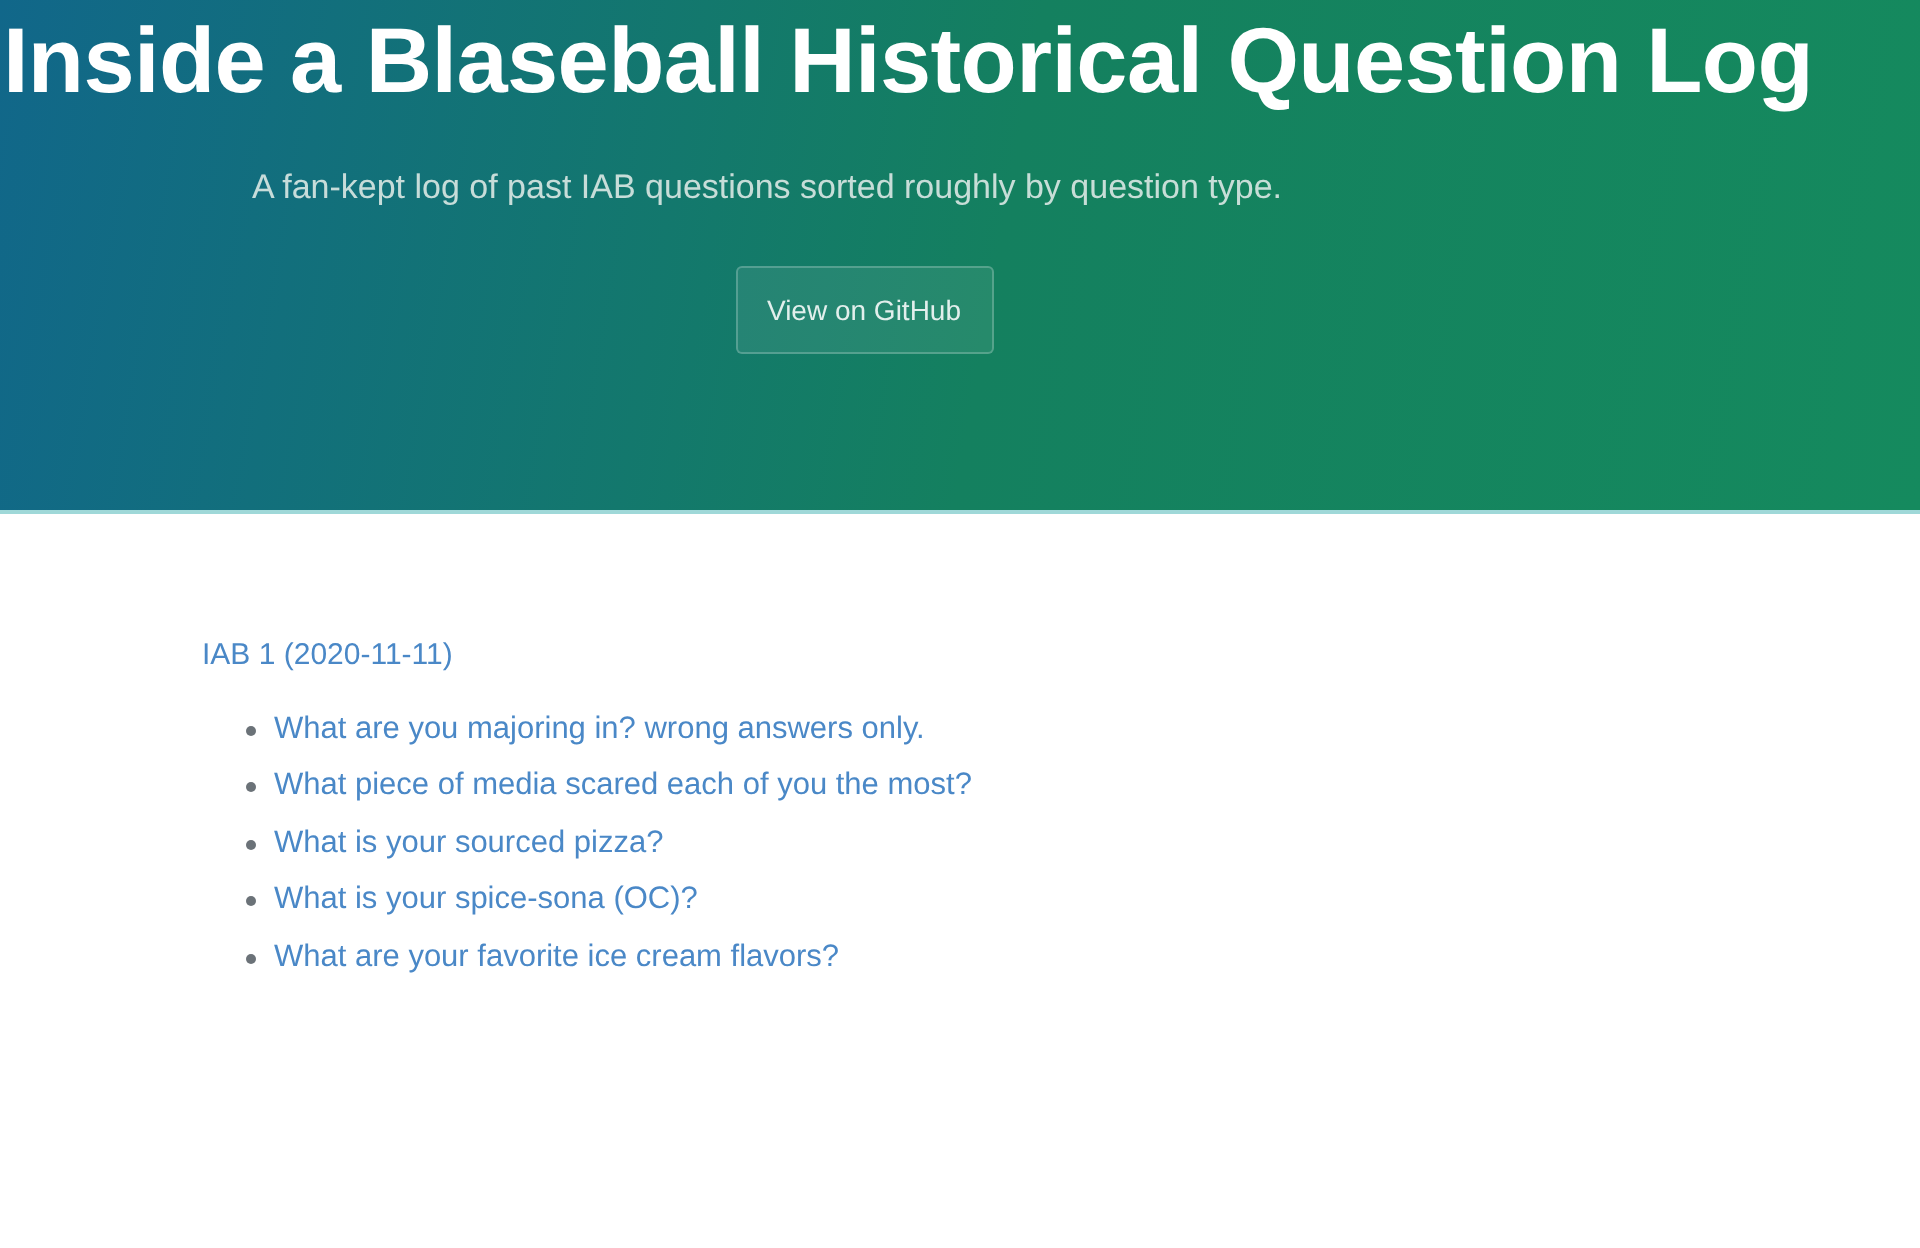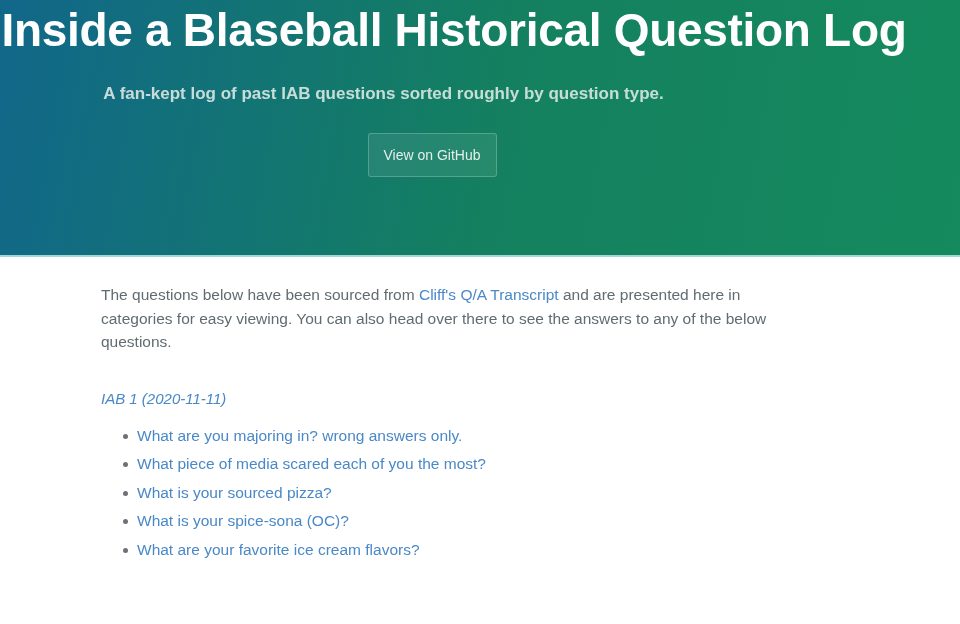--- a/index.html
+++ b/index.html
@@ -48,21 +48,21 @@
   .project-tagline {
     margin: 0;
     position: absolute;
     top: 82px;
     left: 0;
     width: 767px;
     text-align: center;
     color: #d7e6e2;
     font-size: 17px;
     line-height: 1.4;
-    font-weight: bold;
+    font-weight: normal;
     opacity: 0.92;
   }
 
   .btn-wrap {
     position: absolute;
     top: 133px;
     left: 0;
     width: 864px;
     text-align: center;
   }
@@ -115,21 +115,20 @@
     font-weight: normal;
     letter-spacing: -0.1px;
   }
 
   h4.iab-heading {
     margin: 36px 0 0 0;
     padding: 0;
     font-size: 15px;
     line-height: 1.2;
     font-weight: normal;
-    font-style: italic;
   }
   h4.iab-heading a {
     color: #4a88c7;
     text-decoration: none;
   }
 
   ul.question-list {
     margin: 17px 0 0 0;
     padding-left: 36px;
     list-style: none;
@@ -167,21 +166,20 @@
 
   <h2 class="project-tagline">A fan-kept log of past IAB questions sorted roughly by question type.</h2>
 
   <div class="btn-wrap">
     <a class="btn" href="#">View on GitHub</a>
   </div>
 </header>
 
 <main class="main-content">
 
-  <p class="intro"><span>The questions below have been sourced from </span><a href="#">Cliff's Q/A Transcript</a><span> and are presented here in categories for easy viewing. You can also head over there to see the answers to any of the below questions.</span></p>
 
 
   <h4 class="iab-heading">
     <a href="#">IAB 1 (2020-11-11)</a>
   </h4>
 
   <ul class="question-list">
     <li>
       <a href="#">What are you majoring in? wrong answers only.</a>
     </li>

